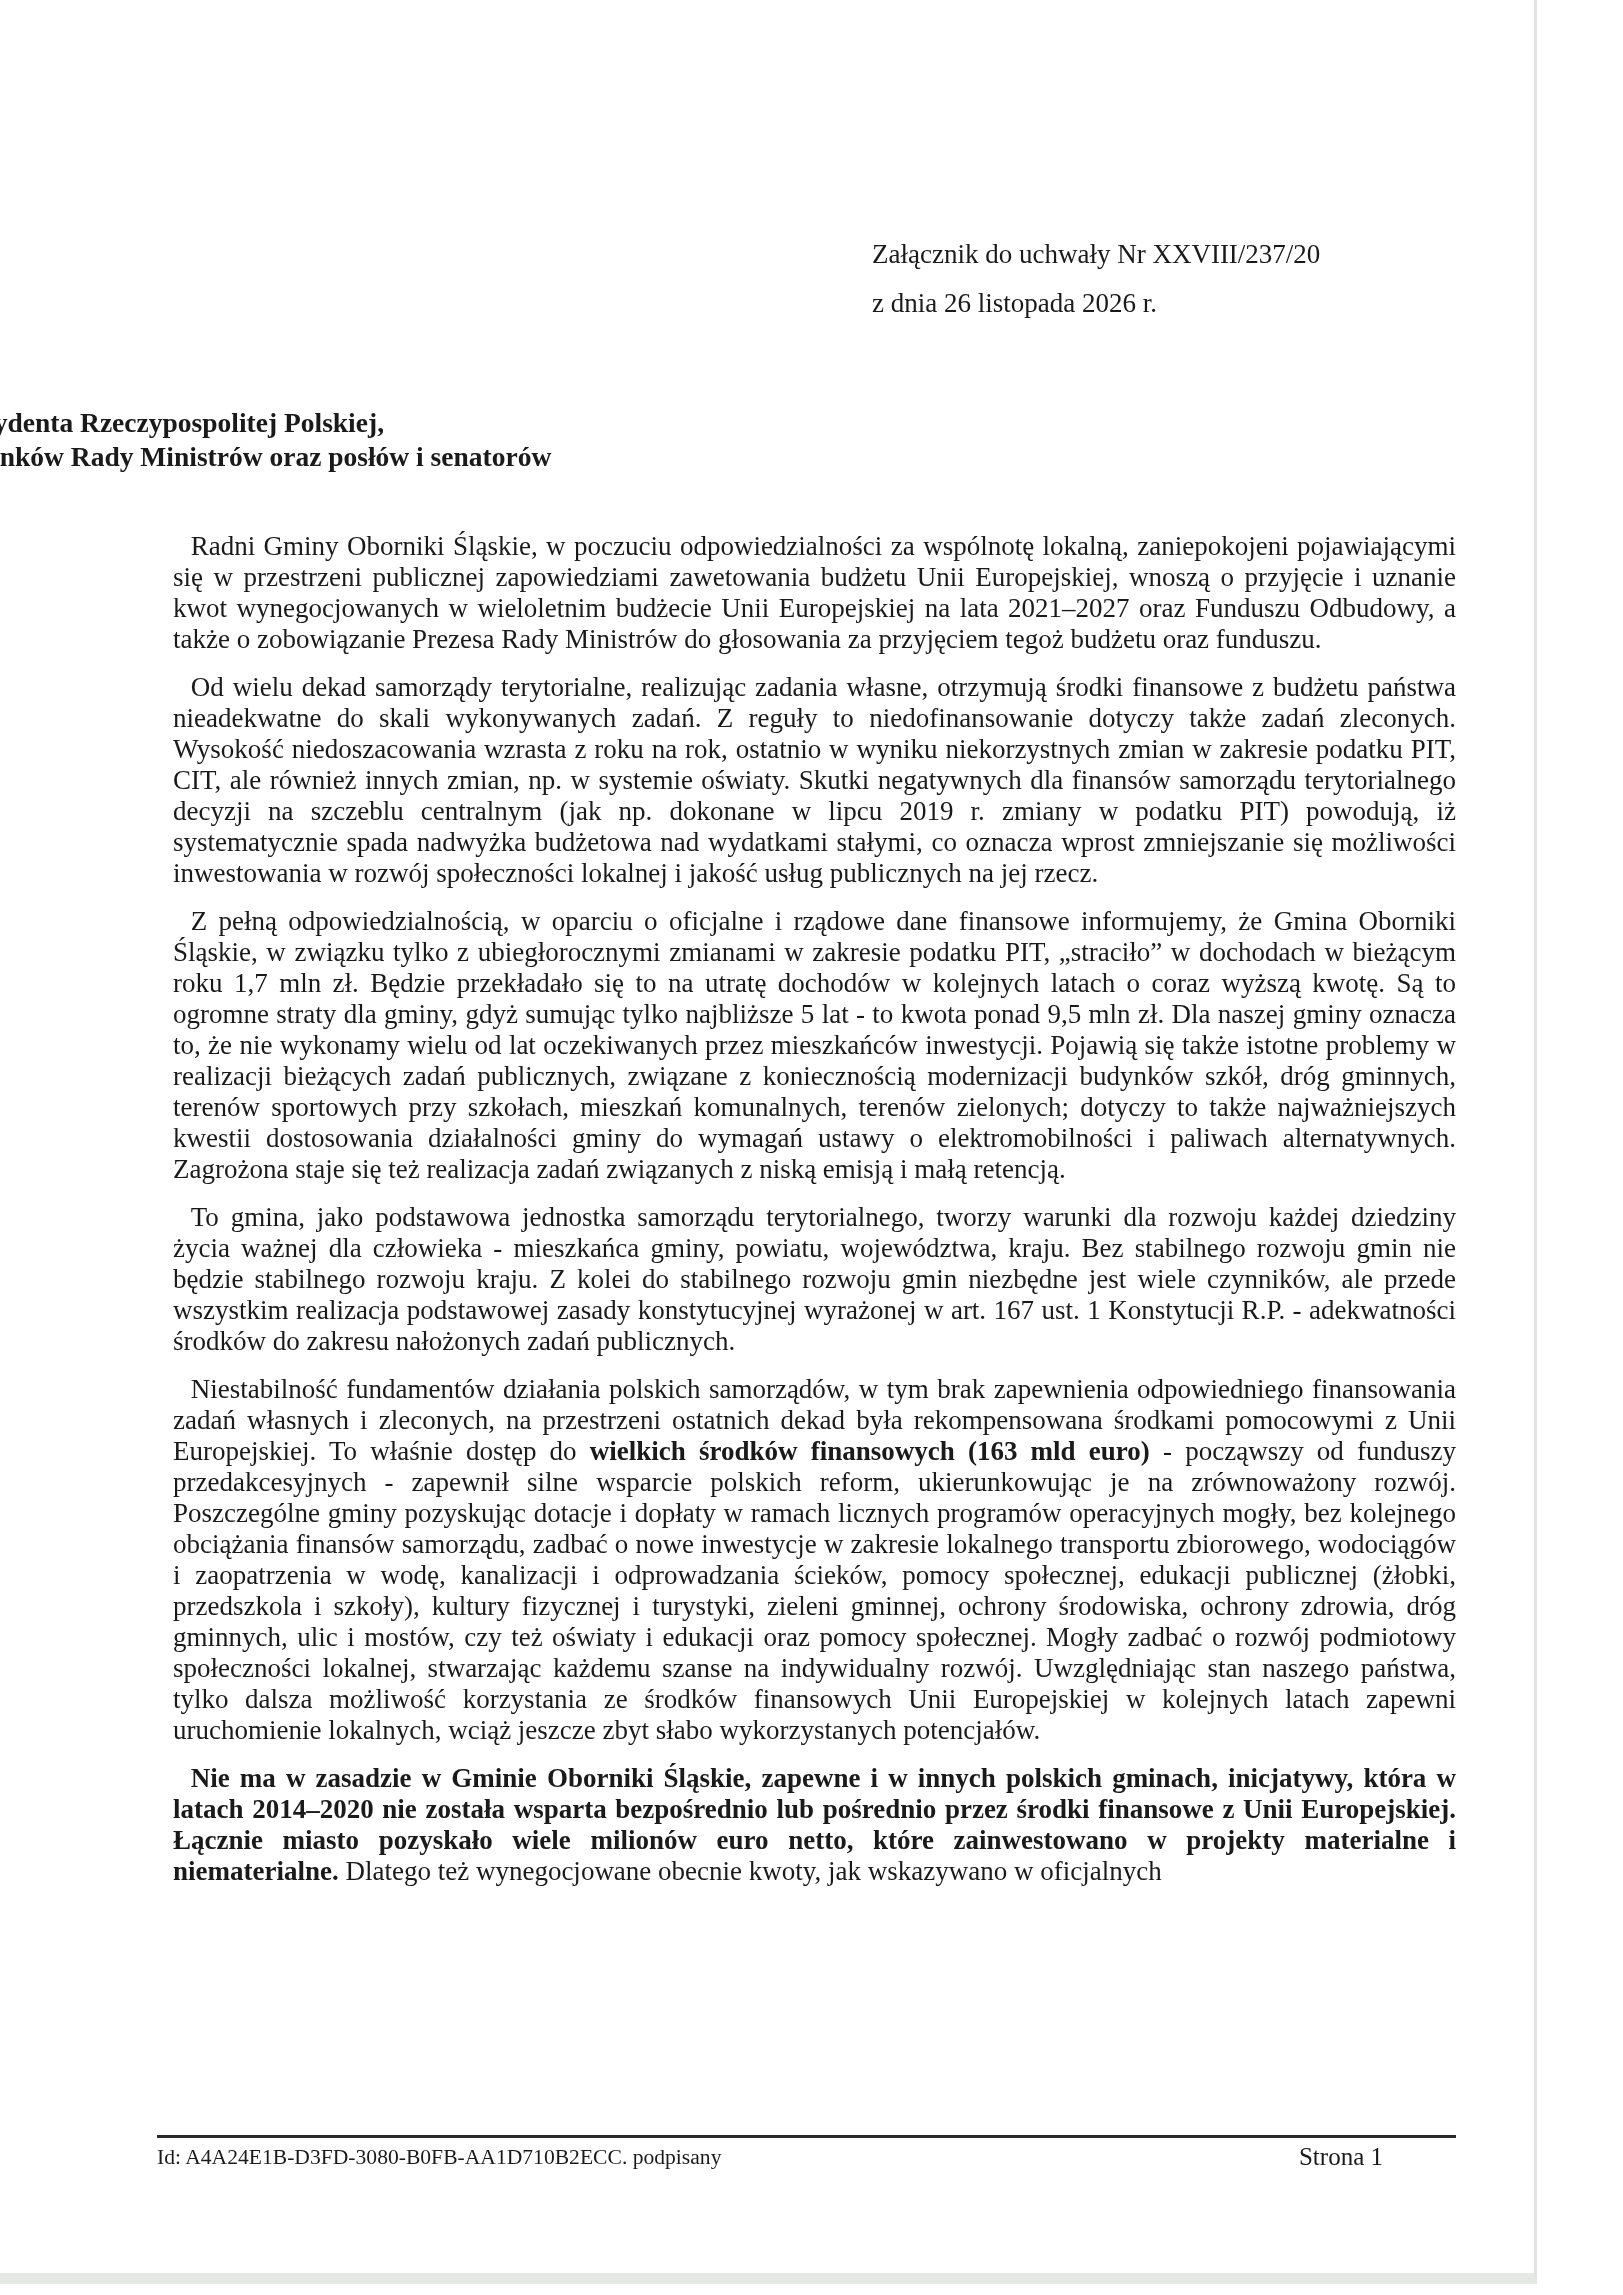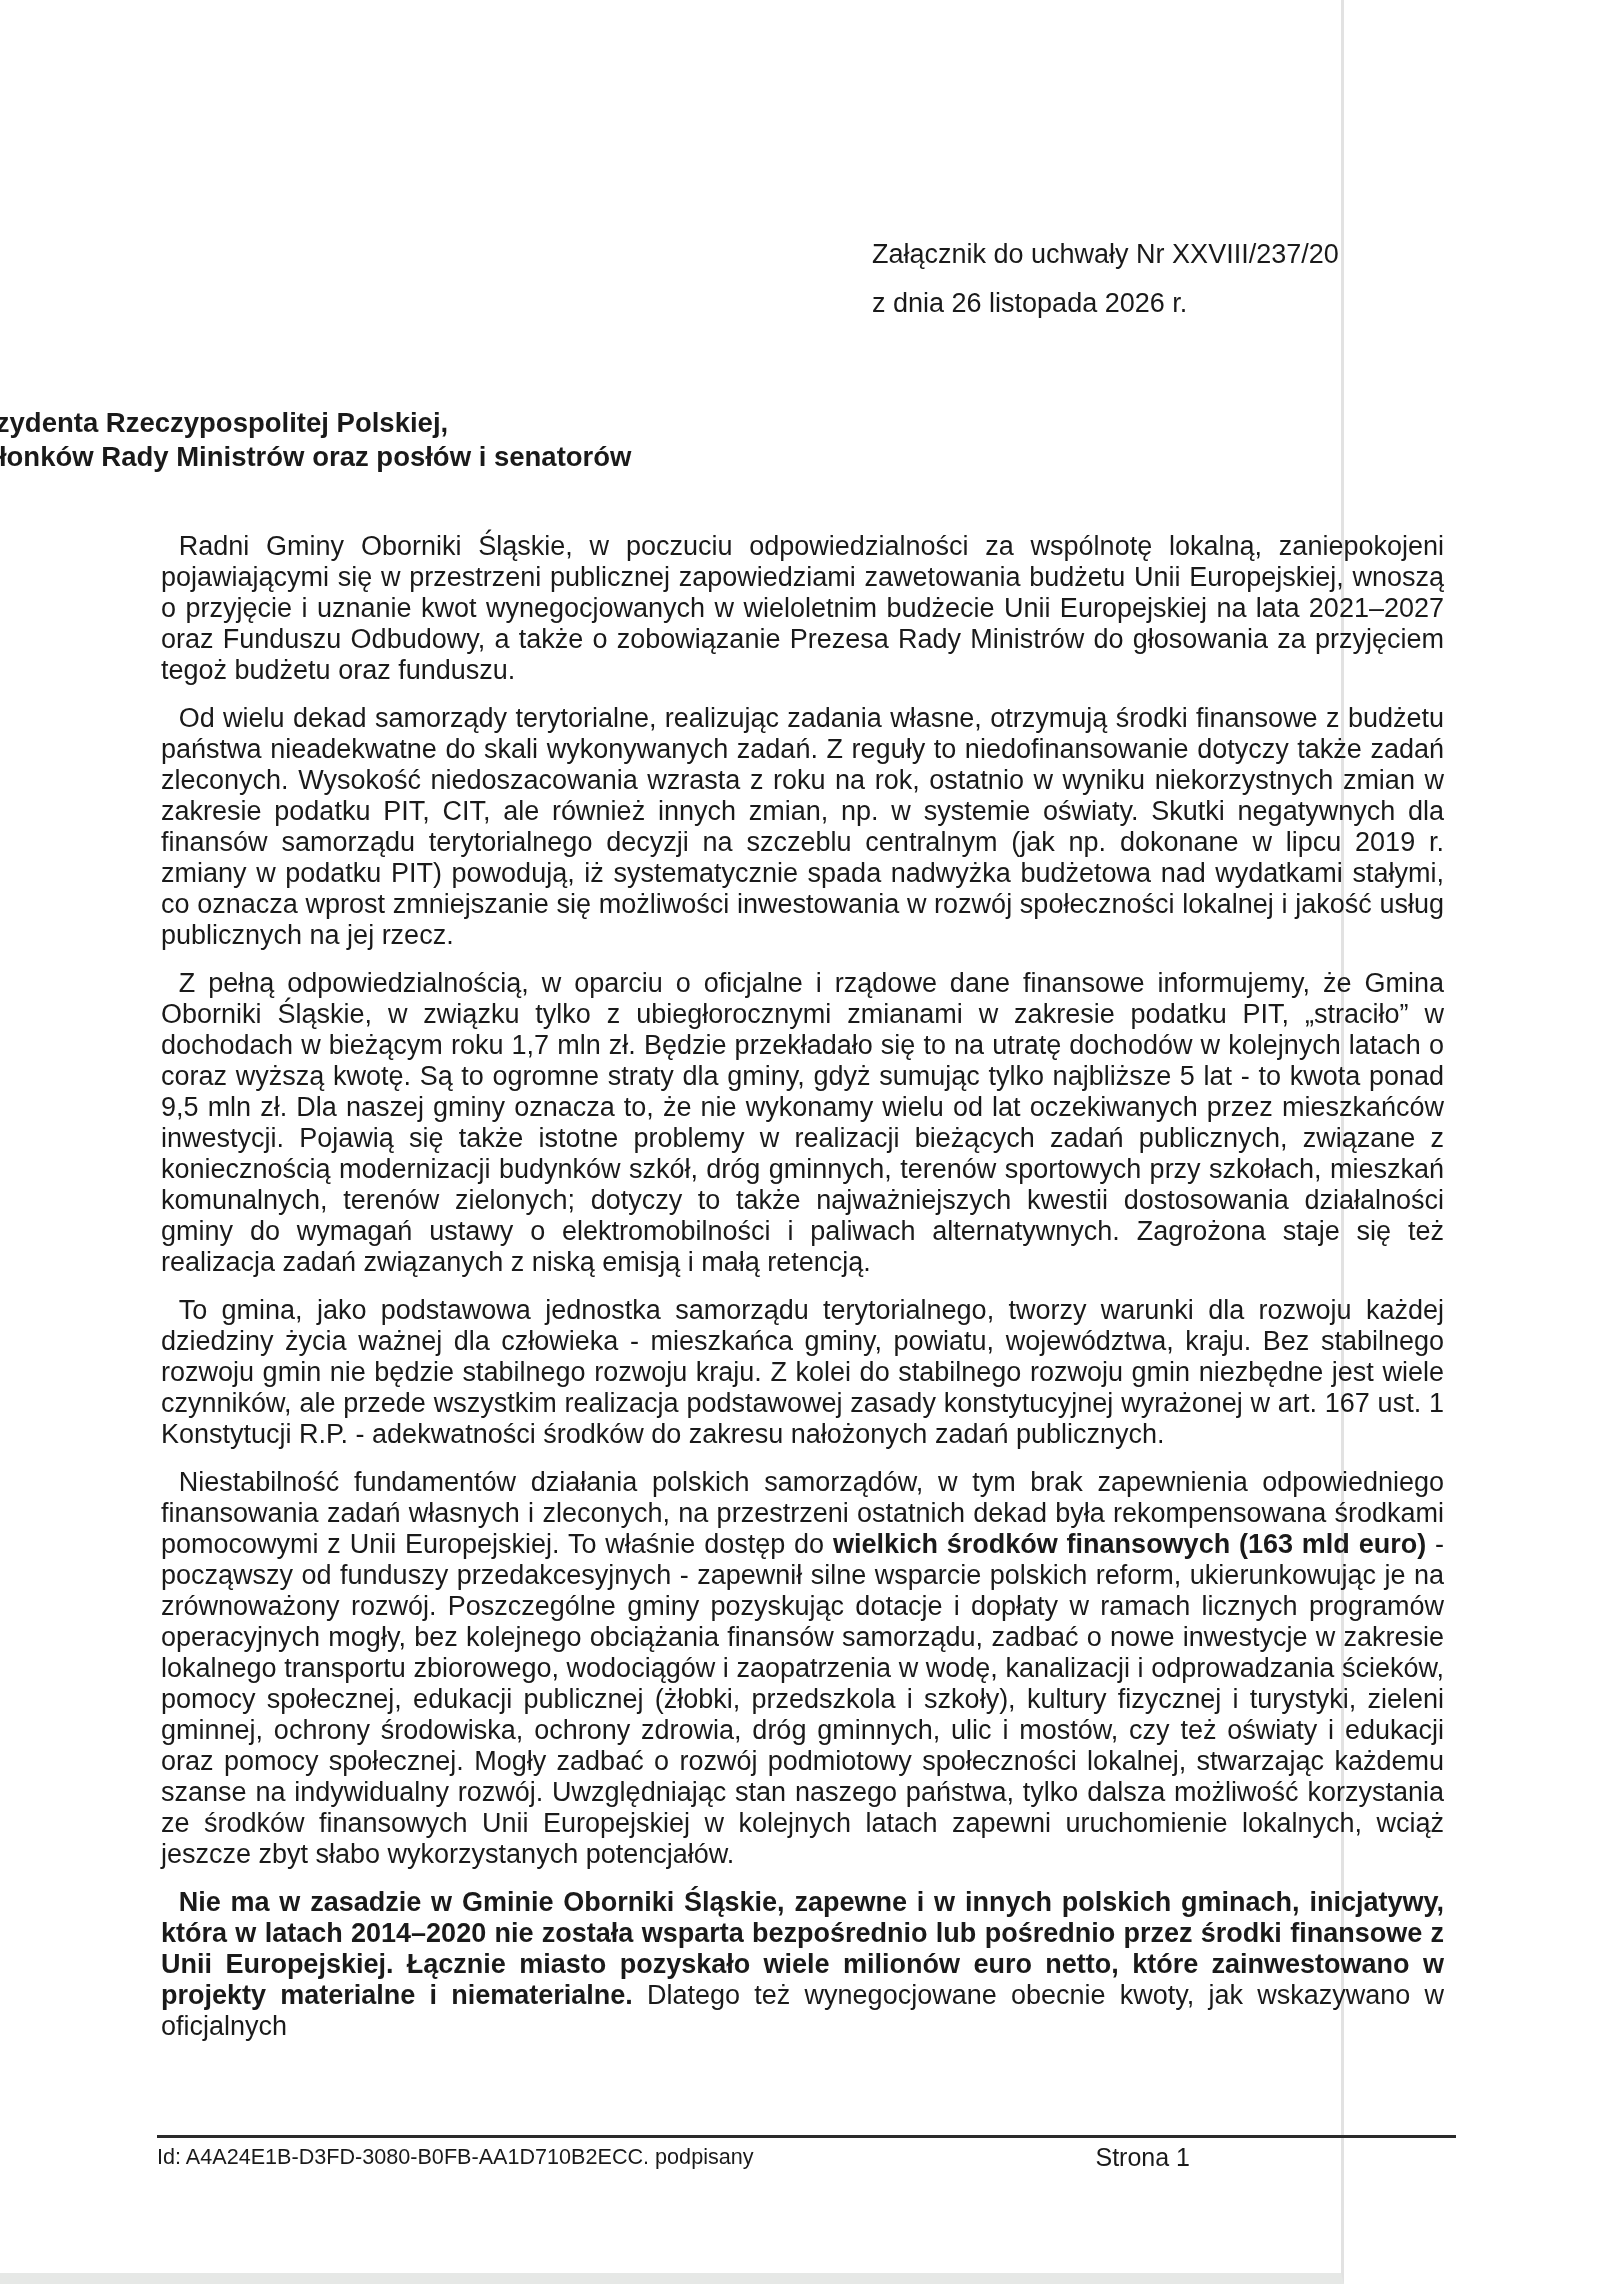--- a/index.html
+++ b/index.html
@@ -1,37 +1,37 @@
 <!DOCTYPE html>
 <html style="font-size:10.5px"><head>
 <meta charset="utf-8">
 <style>
   html, body { margin: 0; padding: 0; background: #ffffff; }
   body { width: 1623px; height: 2295px; position: relative; overflow: hidden; }
   .page {
-    position: absolute; left: 0; top: 0; width: 1344px; height: 2284px;
+    position: absolute; left: 0; top: 0; width: 1537px; height: 2284px;
     background: #ffffff;
     border-right: 3.9px solid #e2e2e2;
     border-bottom: 11.8px solid #e6e8e6;
     box-sizing: border-box;
-    font-family: Liberation Sans, sans-serif;
+    font-family: Liberation Serif, serif;
     color: #1a1a1a;
   }
   .header-block {
     position: absolute; left: 872px; top: 230px;
     font-size: 27px; line-height: 49px;
   }
   .header-block div { white-space: nowrap; }
   .title {
     position: absolute; left: 0; width: 1623px; top: 406px;
     text-align: left; font-weight: bold; font-size: 27.5px; line-height: 34px;
   }
   .title div { position: relative; left: -157px; }
   .body {
-    position: absolute; left: 161px; top: 531px; width: 1283px;
+    position: absolute; left: 173px; top: 531px; width: 1283px;
     font-size: 27px; line-height: 31px; text-align: justify;
   }
   .body p { margin: 0 0 17px 0; text-indent: 17.7px; text-align: justify; }
   .body b { font-weight: bold; }
   .footer-rule {
     position: absolute; left: 157px; top: 2135px; width: 1299px; height: 2.6px;
     background: #2a2a2a;
   }
   .footer-id {
     position: absolute; left: 157px; top: 2144px; font-size: 21.6px; line-height: 26px;

